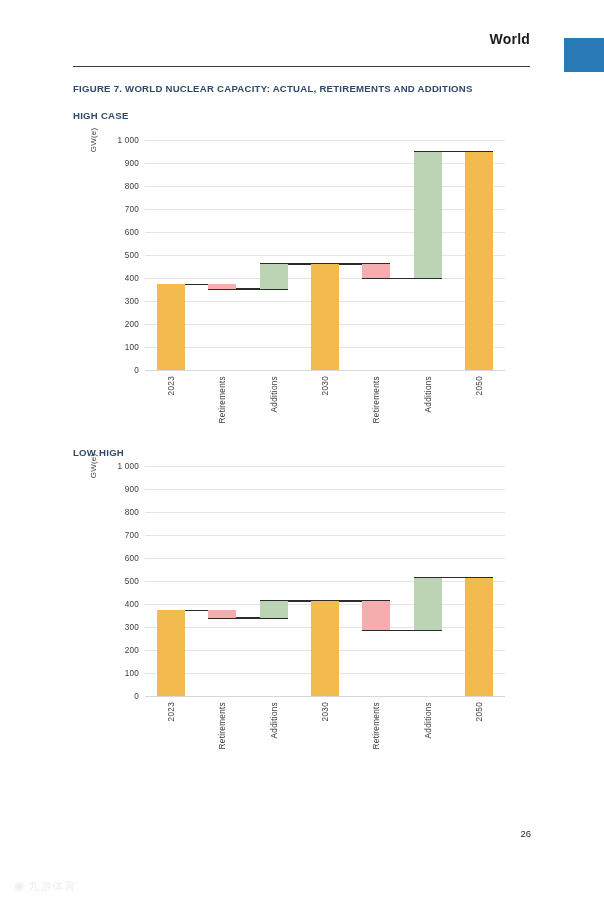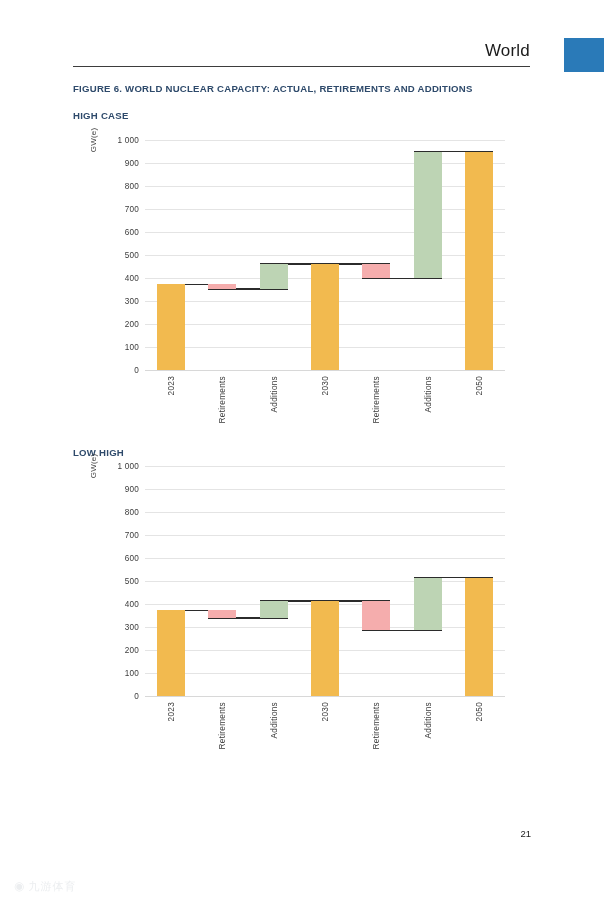--- a/index.html
+++ b/index.html
@@ -27,23 +27,23 @@
     position: absolute;
     left: 73px;
     top: 66px;
     width: 457px;
     height: 1px;
     background: #3d3d3d;
   }
   .header-title {
     position: absolute;
     right: 74px;
-    top: 42px;
-    font-size: 17px;
-    font-weight: normal;
+    top: 32px;
+    font-size: 14px;
+    font-weight: bold;
     color: #1b1b1b;
     letter-spacing: .2px;
     line-height: 1;
   }
   .header-swatch {
     position: absolute;
     left: 564px;
     top: 38px;
     width: 40px;
     height: 34px;
@@ -192,21 +192,21 @@
 </style>
 </head>
 <body>
 
 <div class="page-header">
   <div class="header-title">World</div>
   <div class="header-rule"></div>
   <div class="header-swatch"></div>
 </div>
 
-<div class="figure-title">FIGURE 6. WORLD NUCLEAR CAPACITY: ACTUAL, RETIREMENTS AND ADDITIONS</div>
+<div class="figure-title">FIGURE 7. WORLD NUCLEAR CAPACITY: ACTUAL, RETIREMENTS AND ADDITIONS</div>
 <div class="case-label high">HIGH CASE</div>
 <div class="case-label low">LOW HIGH</div>
 
 <div class="chart high">
   <div class="plot-wrap">
     <div class="axis-title">GW(e)</div>
     <div class="ylabels">
         <div class="ylabel" style="top: 230px;">0</div>
         <div class="ylabel" style="top: 207px;">100</div>
         <div class="ylabel" style="top: 184px;">200</div>
@@ -304,16 +304,16 @@
         <div class="xlabel" style="left: 73.1429px;">Retirements</div>
         <div class="xlabel" style="left: 124.571px;">Additions</div>
         <div class="xlabel" style="left: 176px;">2030</div>
         <div class="xlabel" style="left: 227.429px;">Retirements</div>
         <div class="xlabel" style="left: 278.857px;">Additions</div>
         <div class="xlabel" style="left: 330.286px;">2050</div>
       </div>
   </div>
 </div>
 
-<div class="page-number">21</div>
+<div class="page-number">26</div>
 <div class="watermark">
   <span class="wm-mark">◉</span><span>九游体育</span>
 </div>
 
 </body></html>

